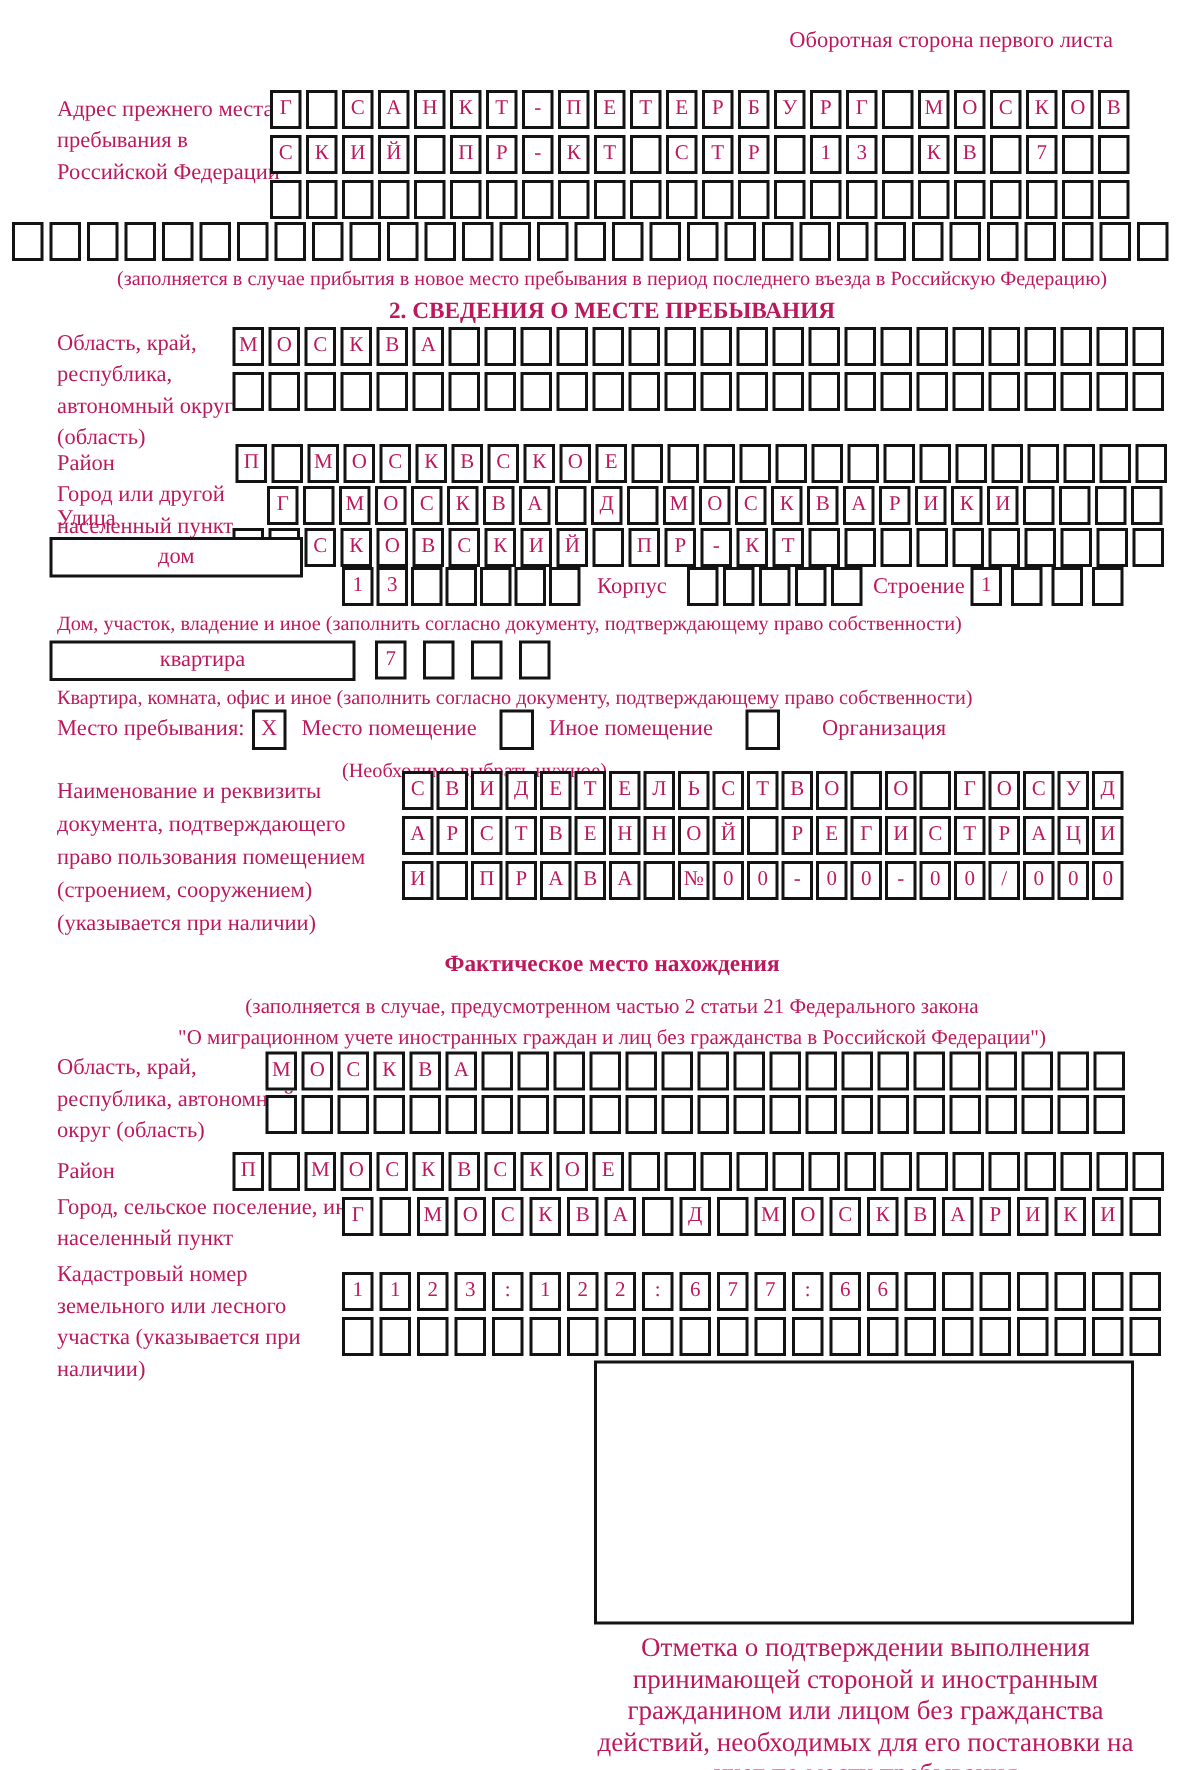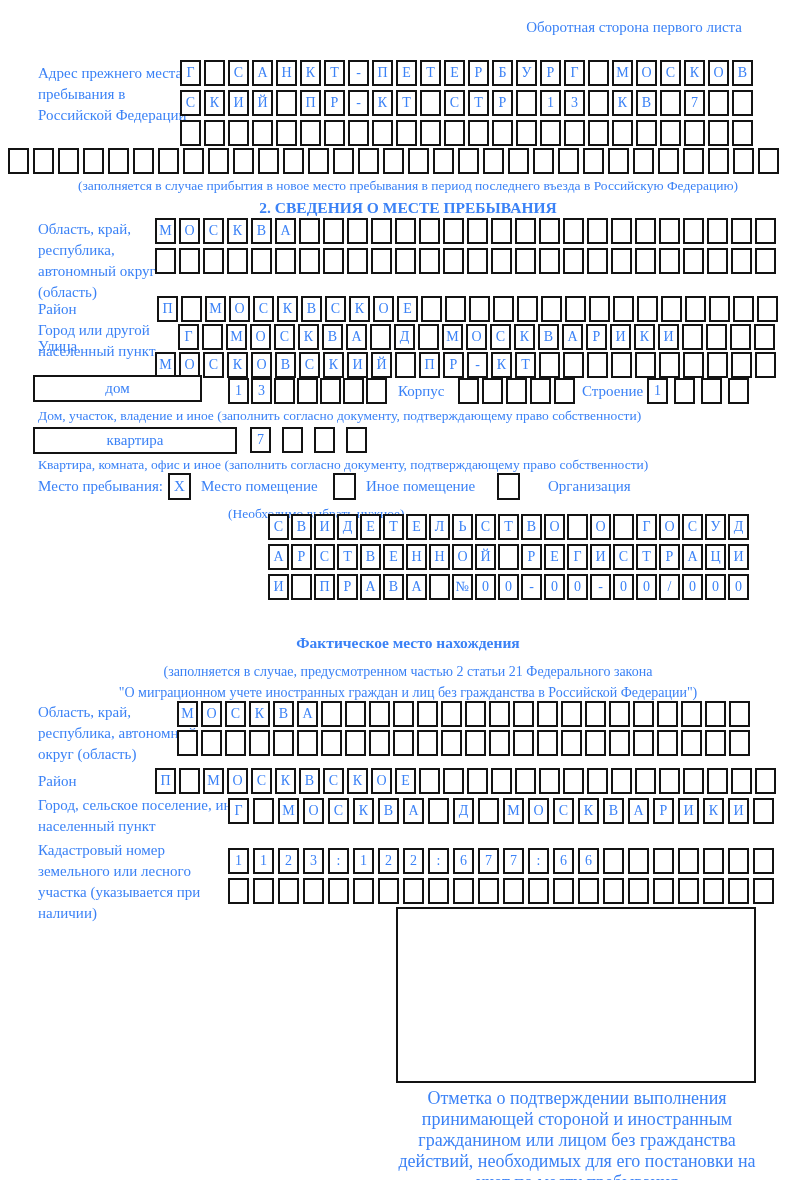--- a/index.html
+++ b/index.html
@@ -1,18 +1,18 @@
 <!DOCTYPE html>
 <html lang="ru"><head>
 <meta charset="utf-8">
 <style>
   html,body{margin:0;padding:0;background:#fff;}
   #page{
     position:relative;width:800px;height:1180px;background:#fff;
-    font-family:"Liberation Serif","DejaVu Serif",serif;color:#3b82f6;
+    font-family:"Liberation Serif","DejaVu Serif",serif;color:#be185d;
     overflow:hidden;
   }
   .abs{position:absolute;}
   .lbl{font-size:15px;line-height:21px;}
   .note{font-size:13.5px;line-height:18px;}
   .title{font-size:15.5px;font-weight:bold;}
   .center{text-align:center;width:792px;left:12px;}
   .cellrow{position:absolute;display:flex;gap:3px;}
   .cellrow.g2{gap:2px;}
   .cellrow.g4{gap:4px;}
@@ -297,21 +297,21 @@
       <span class="cell"></span>
       <span class="cell"></span>
       <span class="cell"></span>
       <span class="cell"></span>
       <span class="cell"></span>
       <span class="cell"></span>
       <span class="cell"></span>
       <span class="cell"></span>
     </div>
 
-  <div class="widebox" style="left:33px;top:375px;width:169px;">дом</div>
+  <div class="widebox" style="left:33px;top:358px;width:169px;">дом</div>
   <div class="cellrow g2" style="left:228px;top:378px;">
       <span class="cell">1</span>
       <span class="cell">3</span>
       <span class="cell"></span>
       <span class="cell"></span>
       <span class="cell"></span>
       <span class="cell"></span>
       <span class="cell"></span>
     </div>
   <div class="abs lbl" style="left:398px;top:381px;">Корпус</div>
@@ -342,20 +342,21 @@
 
   <div class="abs lbl" style="left:38px;top:476px;">Место пребывания:</div>
   <div class="checkcell" style="left:168px;top:473px;">X</div>
   <div class="abs lbl" style="left:201px;top:476px;">Место помещение</div>
   <div class="checkcell" style="left:333px;top:473px;"></div>
   <div class="abs lbl" style="left:366px;top:476px;">Иное помещение</div>
   <div class="checkcell" style="left:497px;top:473px;"></div>
   <div class="abs lbl" style="left:548px;top:476px;">Организация</div>
   <div class="abs note" style="left:228px;top:488px;margin-top:17px;">(Необходимо выбрать нужное)</div>
 
+  <div class="abs lbl" style="left:38px;top:517px;width:225px;line-height:22px;">Наименование и реквизиты документа, подтверждающего право пользования помещением (строением, сооружением) (указывается при наличии)</div>
   <div class="cellrow g2" style="left:268px;top:514px;">
       <span class="cell">С</span>
       <span class="cell">В</span>
       <span class="cell">И</span>
       <span class="cell">Д</span>
       <span class="cell">Е</span>
       <span class="cell">Т</span>
       <span class="cell">Е</span>
       <span class="cell">Л</span>
       <span class="cell">Ь</span>

